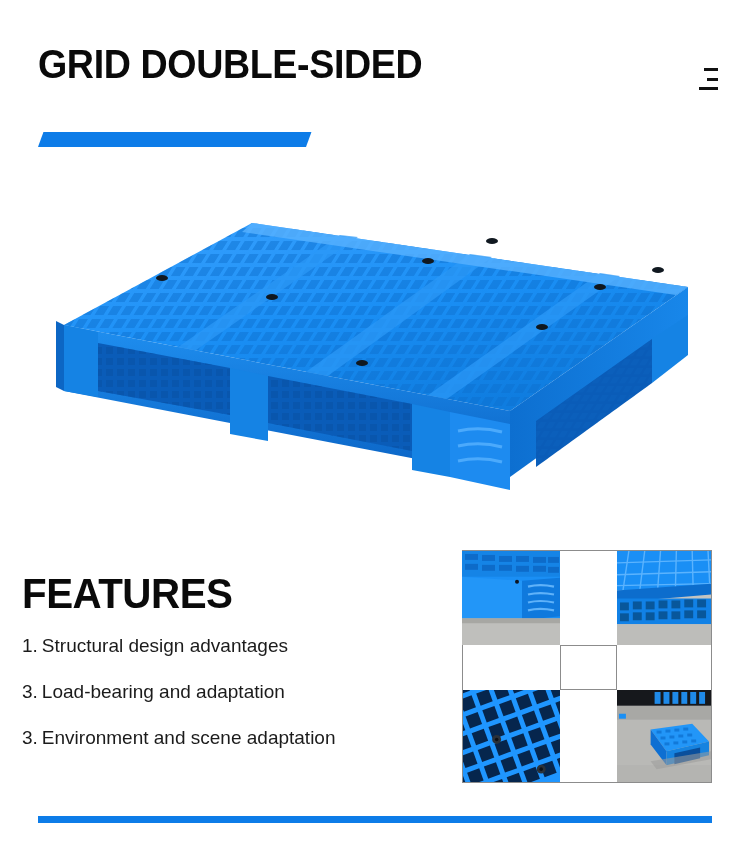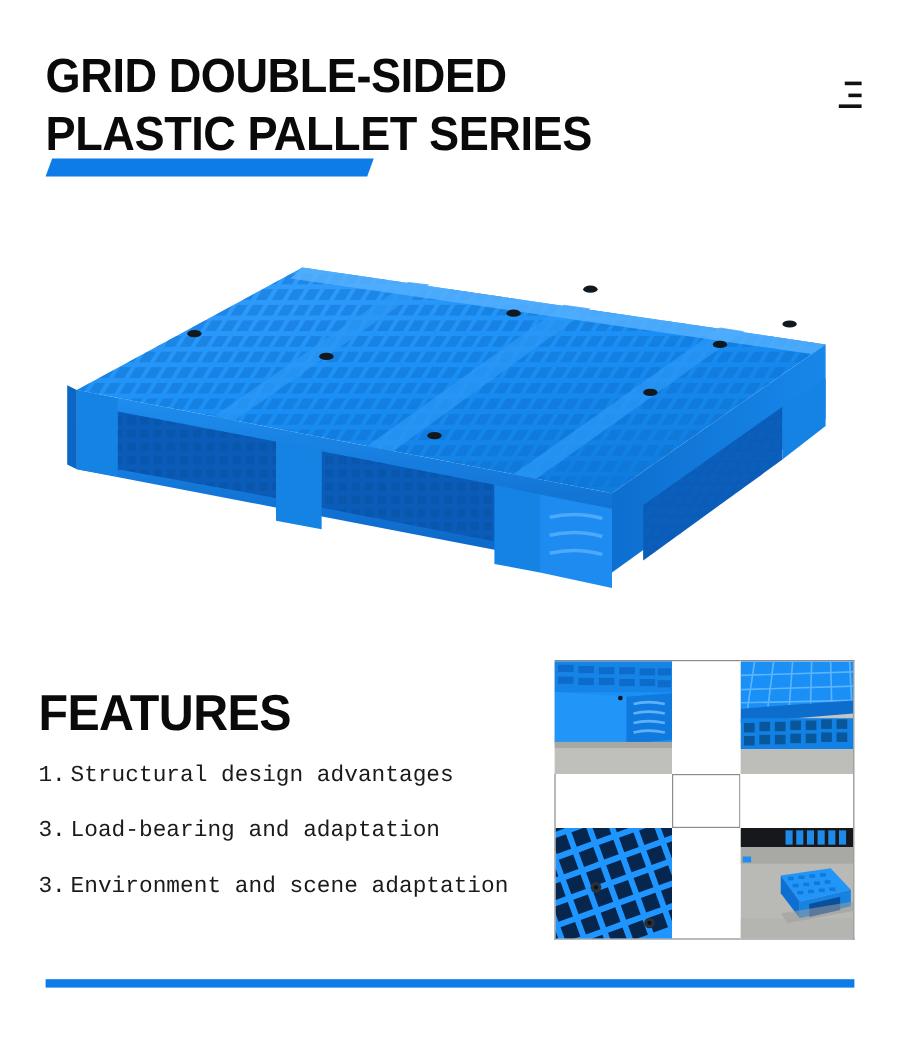--- a/index.html
+++ b/index.html
@@ -95,41 +95,41 @@
     top: 215px;
     width: 672px;
     height: 300px;
     background: #ffffff;
   }
   .hero svg { display: block; width: 100%; height: 100%; }
 
   
   .features {
     position: absolute;
-    left: 32px;
+    left: 22px;
     top: 570px;
     width: 410px;
   }
 
   .features-heading {
     font-family: "Liberation Sans", sans-serif;
     font-weight: bold;
     font-size: 42px;
     line-height: 48px;
     letter-spacing: -0.5px;
     color: #0a0a0a;
     transform: scaleX(0.96);
     transform-origin: left center;
     margin-bottom: 16px;
   }
 
   .feature-list { list-style: none; }
 
   .feature-item {
-    font-family: Liberation Mono, monospace;
+    font-family: Liberation Sans, sans-serif;
     font-size: 19px;
     line-height: 24px;
     color: #1b1b1b;
     margin-bottom: 22px;
     white-space: nowrap;
   }
   .feature-item:last-child { margin-bottom: 0; }
 
   .feature-num { margin-right: 4px; }
 
@@ -178,23 +178,20 @@
 <body>
 
 <div class="page">
 
   <div class="header">
 
     <div class="title-block">
       <div class="title-accent"></div>
       <div class="title-line-wrap">
         <span class="title-line">GRID DOUBLE-SIDED</span>
-      </div>
-      <div class="title-line-wrap">
-        <span class="title-line">PLASTIC PALLET SERIES</span>
       </div>
     </div>
 
     <div class="menu-icon">
       <span class="bar bar-1"></span>
       <span class="bar bar-2"></span>
       <span class="bar bar-3"></span>
     </div>
 
   </div>

